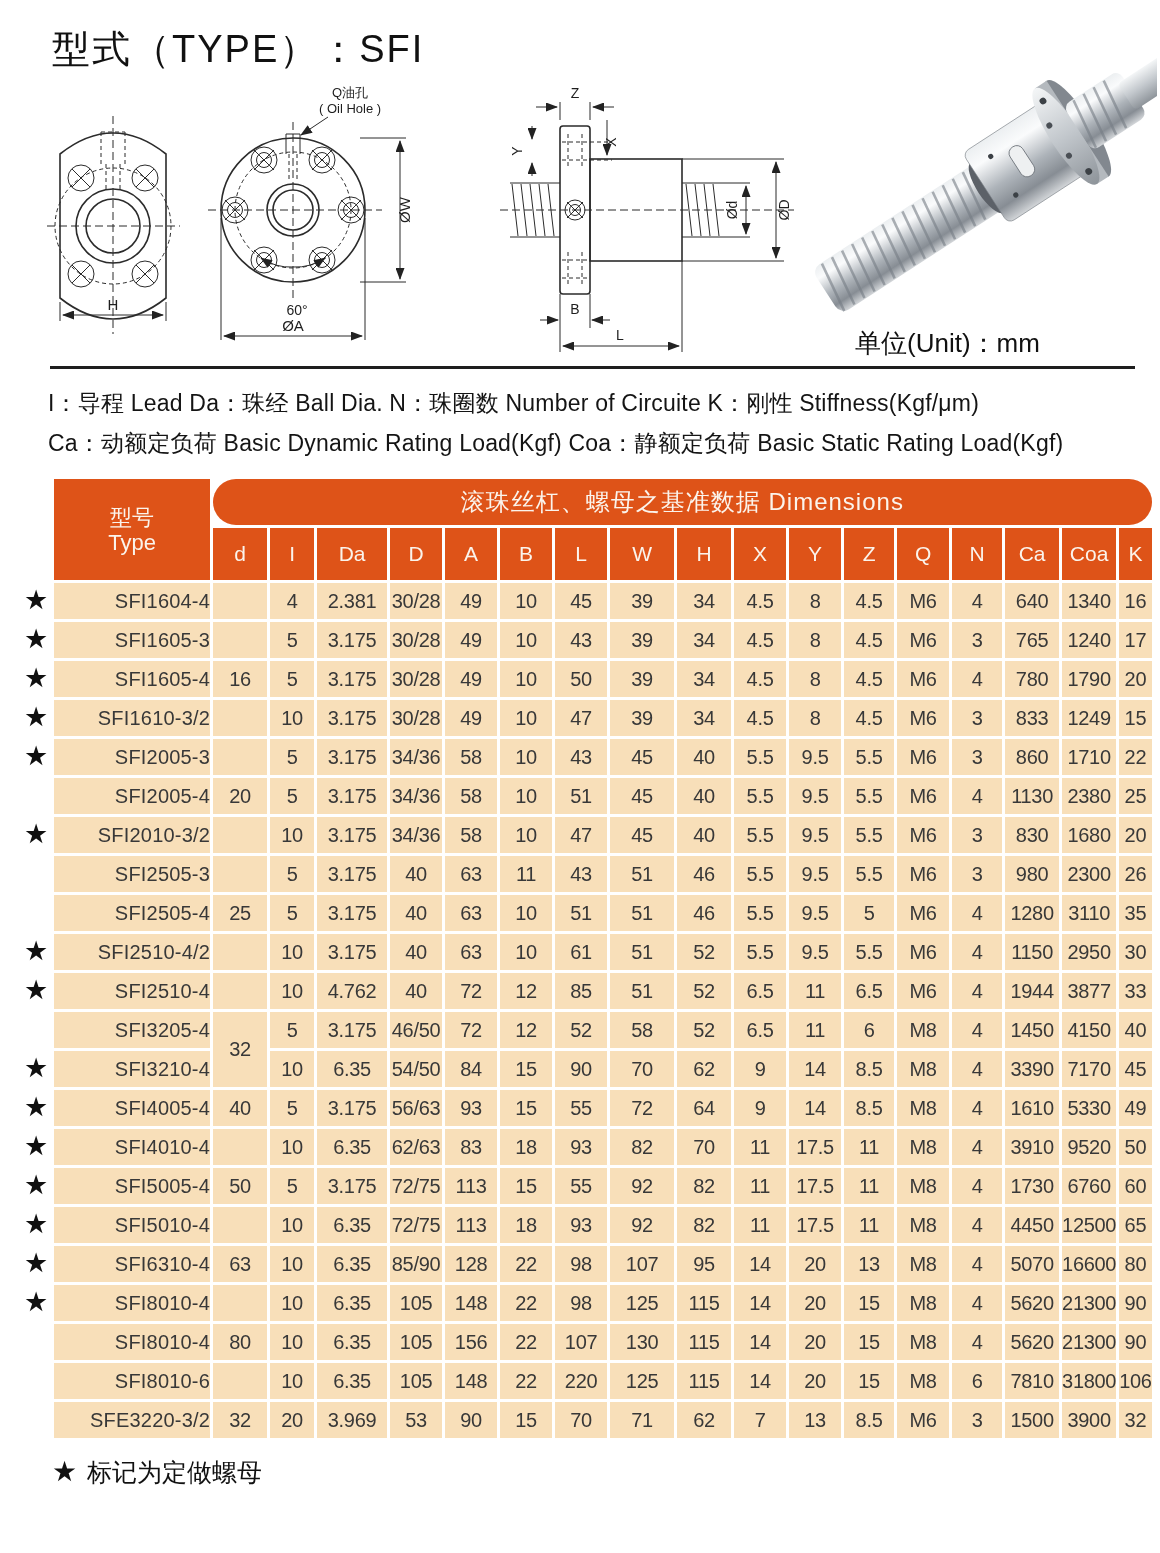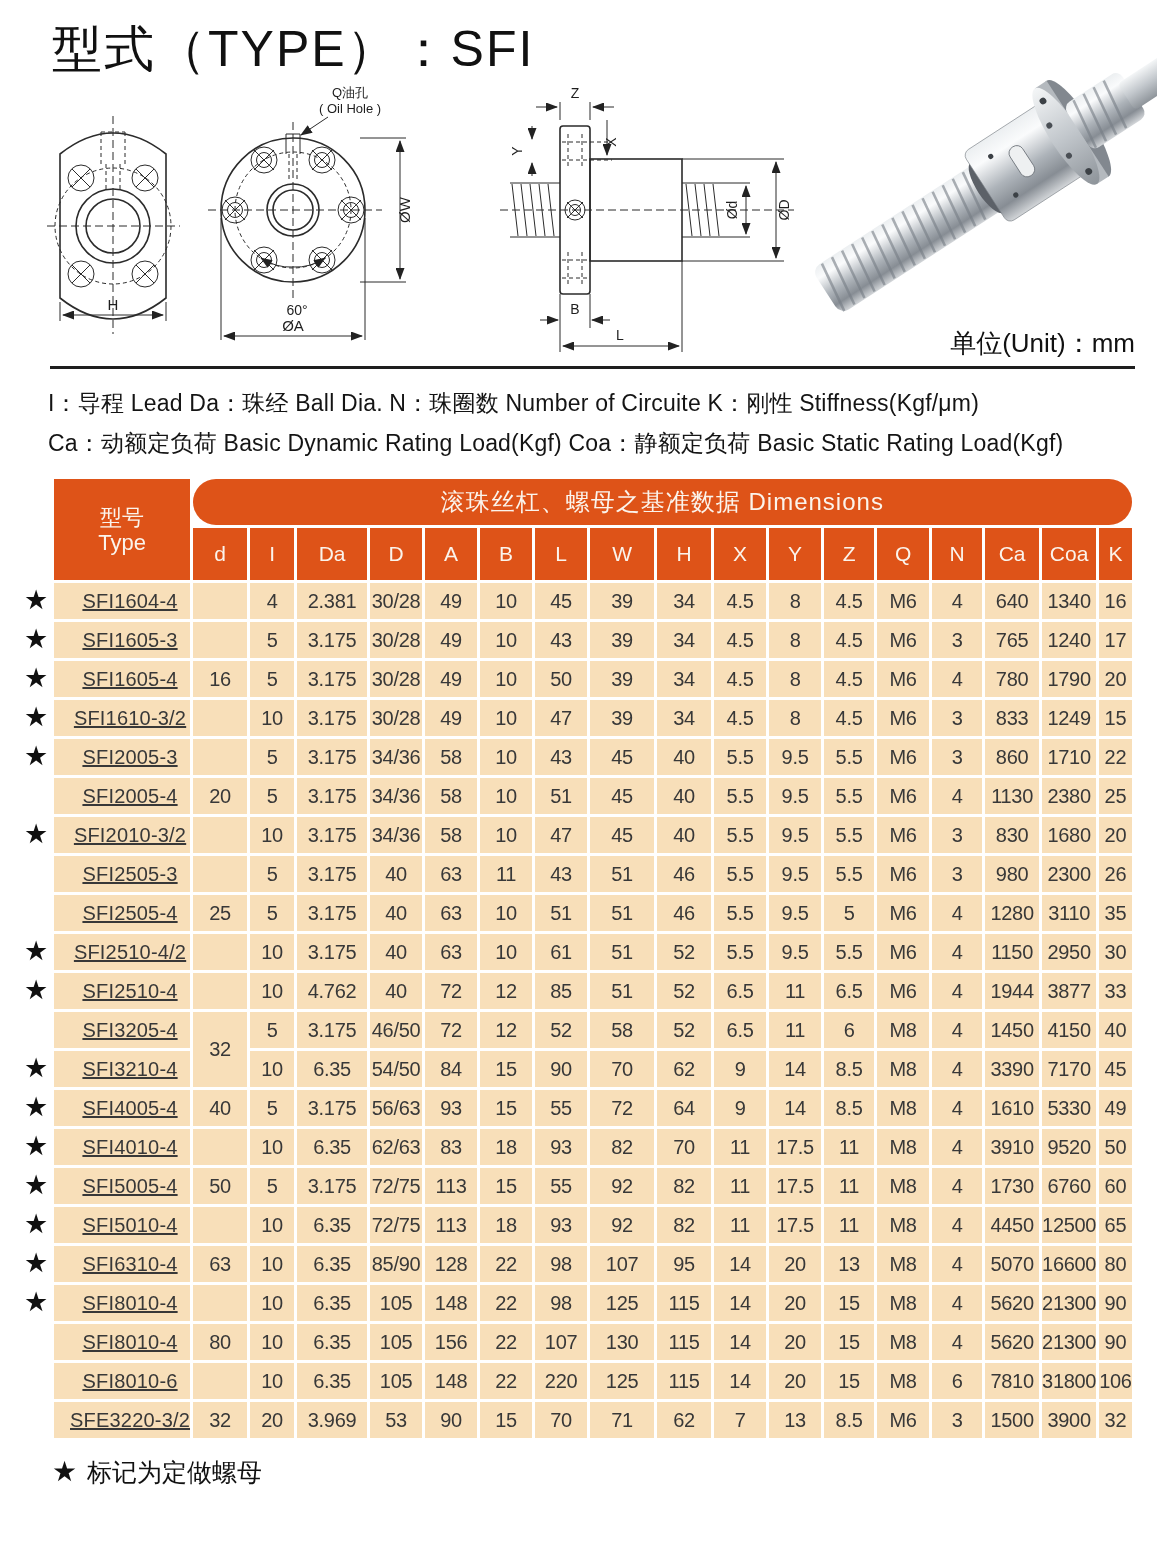--- a/index.html
+++ b/index.html
@@ -5,40 +5,40 @@
   :root{
     --orange:#DE5318;
     --peach:#F8DFB9;
     --ink:#383838;
     --htext:#FBF4EC;
   }
   *{margin:0;padding:0;box-sizing:border-box;}
   body{width:1160px;height:1553px;position:relative;background:#ffffff;
        font-family:"Liberation Sans","DejaVu Sans",sans-serif;color:#1c1c1c;overflow:hidden;}
   .abs{position:absolute;}
-  .page-title{left:52px;top:16px;font-size:50px;letter-spacing:2px;color:#111;}
-  .unit-label{left:760px;top:326px;width:375px;text-align:right;font-size:26px;color:#111;}
+  .page-title{left:52px;top:24px;font-size:38px;letter-spacing:2px;color:#111;}
+  .unit-label{left:760px;top:326px;width:375px;text-align:center;font-size:26px;color:#111;}
   .rule{left:50px;top:366px;width:1085px;height:3px;background:#1e1e1e;}
   .legend{left:48px;font-size:23px;color:#141414;letter-spacing:0.2px;}
   .legend.l1{top:388px;}
   .legend.l2{top:428px;text-align:center;}
 
   
   .table-wrap{left:18px;top:476px;}
   table{border-collapse:separate;border-spacing:3px;table-layout:fixed;}
   th{background:var(--orange);color:var(--htext);font-weight:normal;}
   td{background:var(--peach);color:var(--ink);text-align:center;height:36px;
      font-size:20px;letter-spacing:-0.3px;white-space:nowrap;overflow:hidden;}
   .hrow1 th{height:46px;}
   .hrow2 th{height:52px;font-size:21px;}
   th.type-header{font-size:22px;line-height:25px;}
   th.dim-header{font-size:24px;letter-spacing:1px;border-radius:23px;}
   td.star-cell{background:transparent;font-size:27px;color:#101010;padding-bottom:2px;}
   th.star-col{background:transparent;}
-  td.type-cell{text-align:center;padding-left:16px;font-size:20px;letter-spacing:0.2px;text-decoration:underline;}
+  td.type-cell{text-align:right;padding-left:36px;font-size:20px;letter-spacing:0.2px;}
   .footnote{left:52px;top:1455px;font-size:25px;color:#111;}
   .footnote .fstar{font-size:28px;margin-right:10px;}
 
   
   svg text{fill:#1e1e1e;font-family:"Liberation Sans","DejaVu Sans",sans-serif;}
   .ln{stroke:#2b2b2b;fill:none;stroke-width:1.6;}
   .thin{stroke:#2b2b2b;fill:none;stroke-width:1;}
   .dash{stroke-dasharray:8 4;}
   .hid{stroke-dasharray:4 3;}
 </style>

